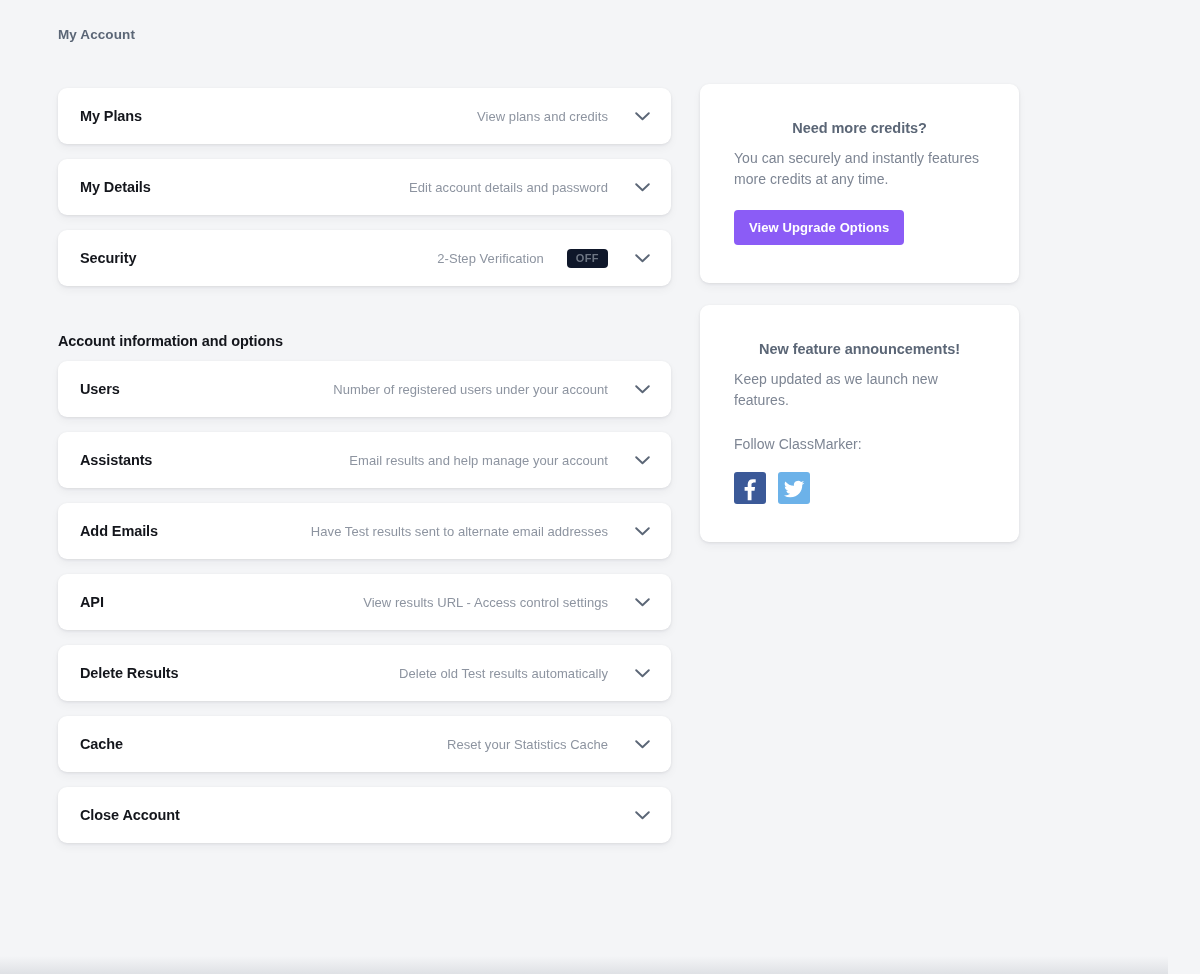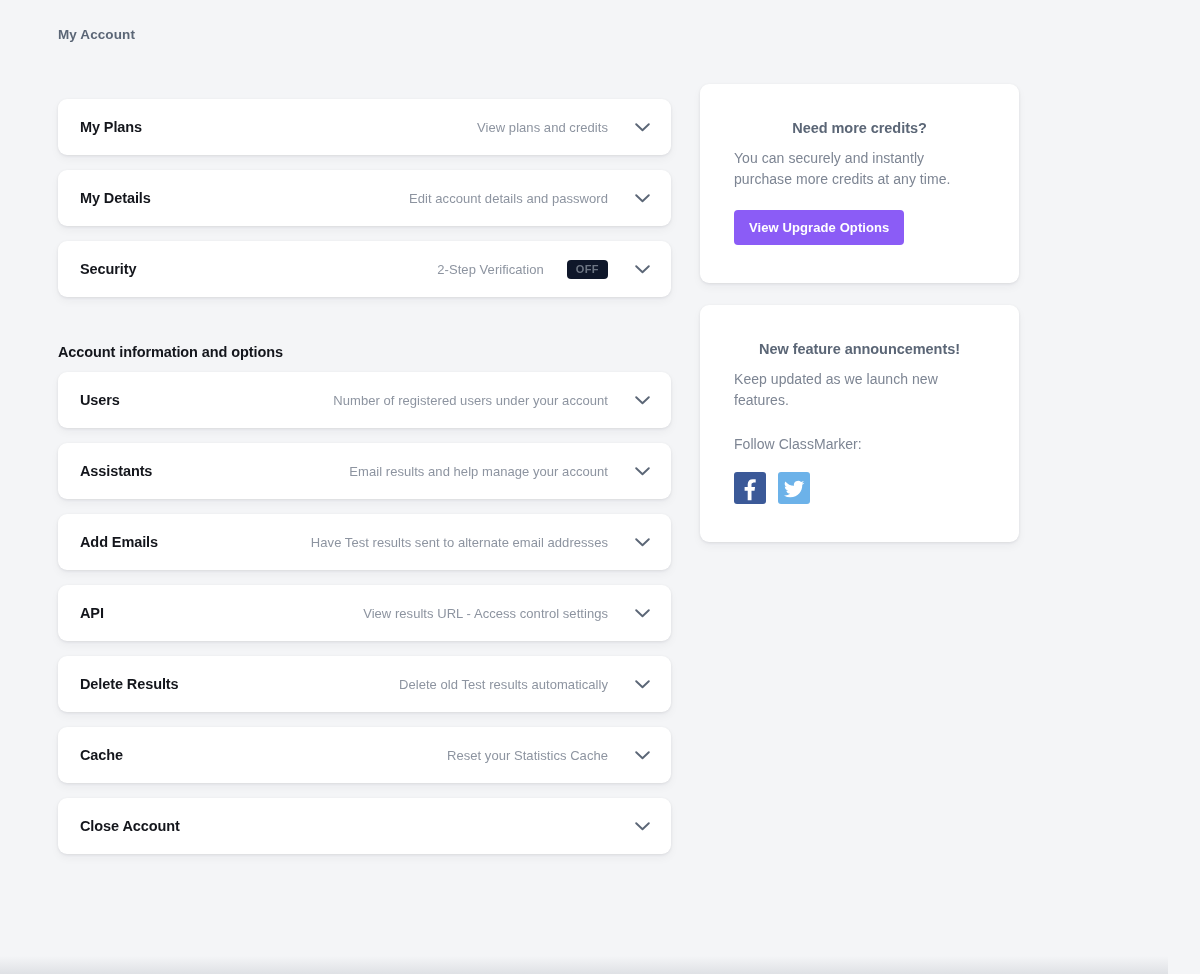--- a/index.html
+++ b/index.html
@@ -48,21 +48,21 @@
   .columns {
     position: absolute;
     left: 0;
     top: 84px;
     width: 1200px;
   }
 
   .col-left {
     position: absolute;
     left: 58px;
-    top: 15px;
+    top: 4px;
     width: 613px;
   }
 
   .col-right {
     position: absolute;
     left: 700px;
     top: 0;
     width: 319px;
   }
 
@@ -342,21 +342,21 @@
           </span>
         </div>
 
       </div>
     </div>
 
     <div class="col-right">
 
       <div class="side-card">
         <h3>Need more credits?</h3>
-        <p>You can securely and instantly purchase more credits at any time.</p>
+        <p>You can securely and instantly features more credits at any time.</p>
         <button class="upgrade-btn">View Upgrade Options</button>
       </div>
 
       <div class="side-card">
         <h3>New feature announcements!</h3>
         <p>Keep updated as we launch new features.</p>
         <p class="follow">Follow ClassMarker:</p>
         <div class="social-row">
           <a class="social-icon fb">
             <svg width="32" height="32" viewBox="0 0 32 32" aria-hidden="true">

